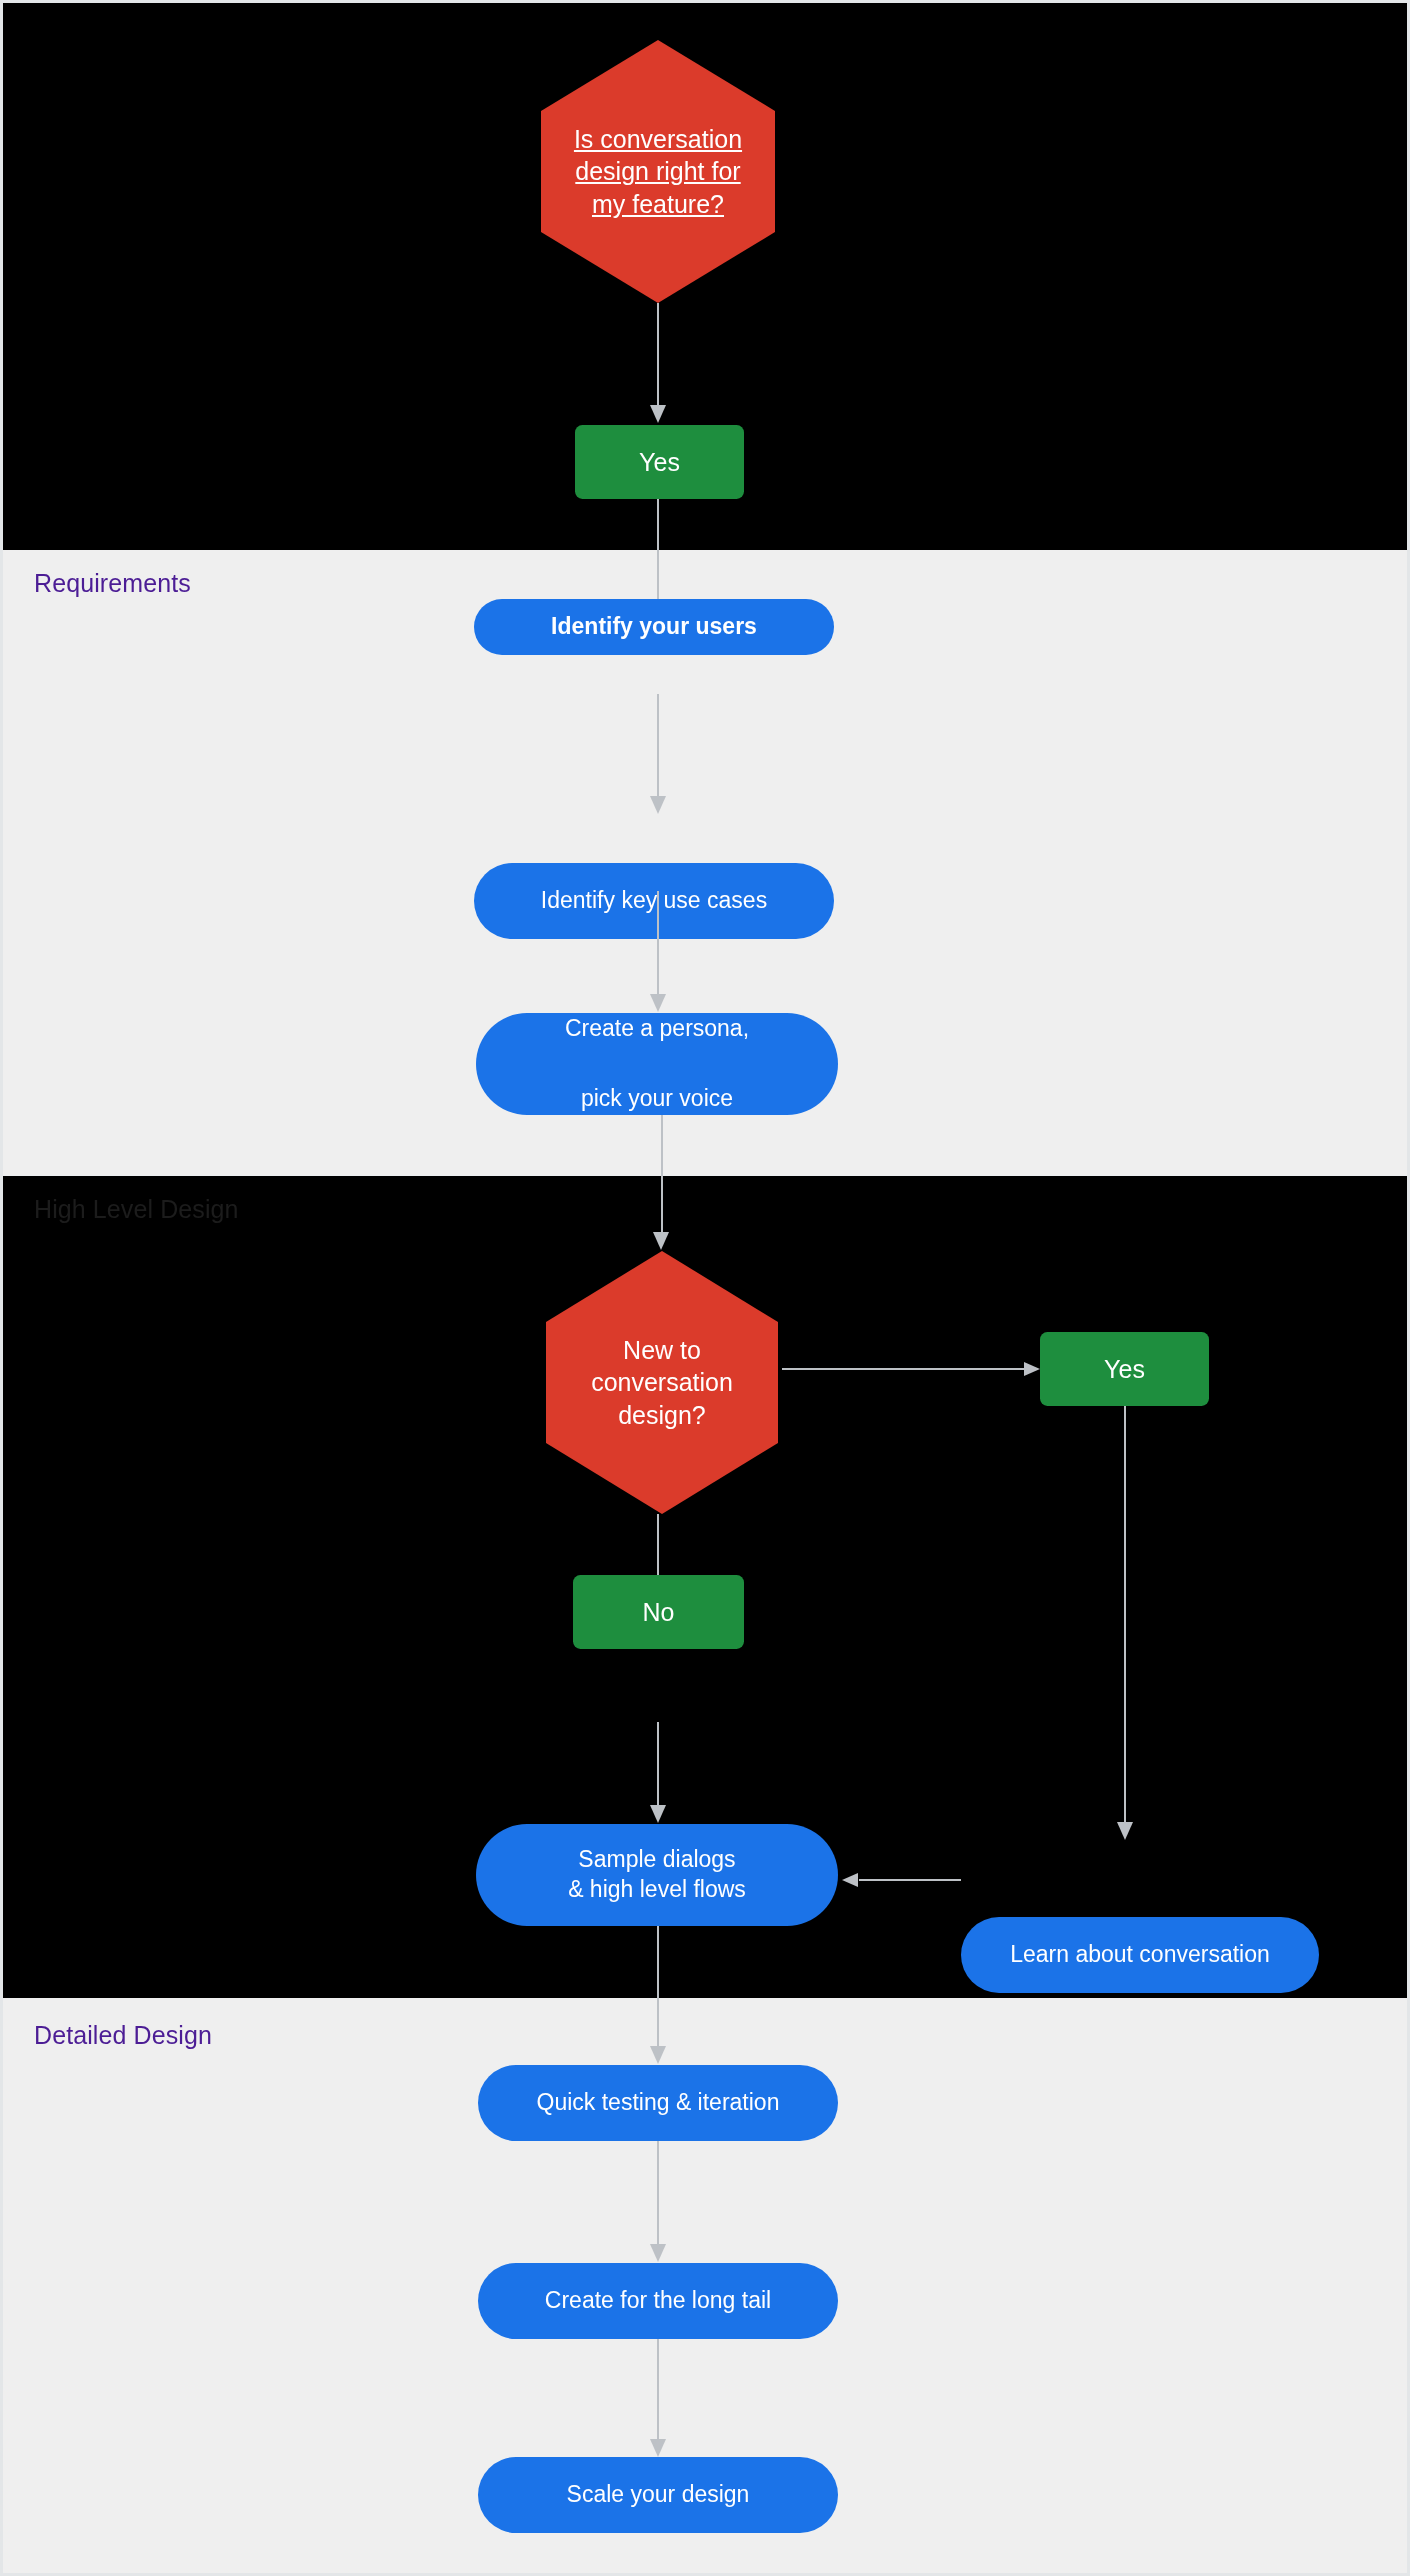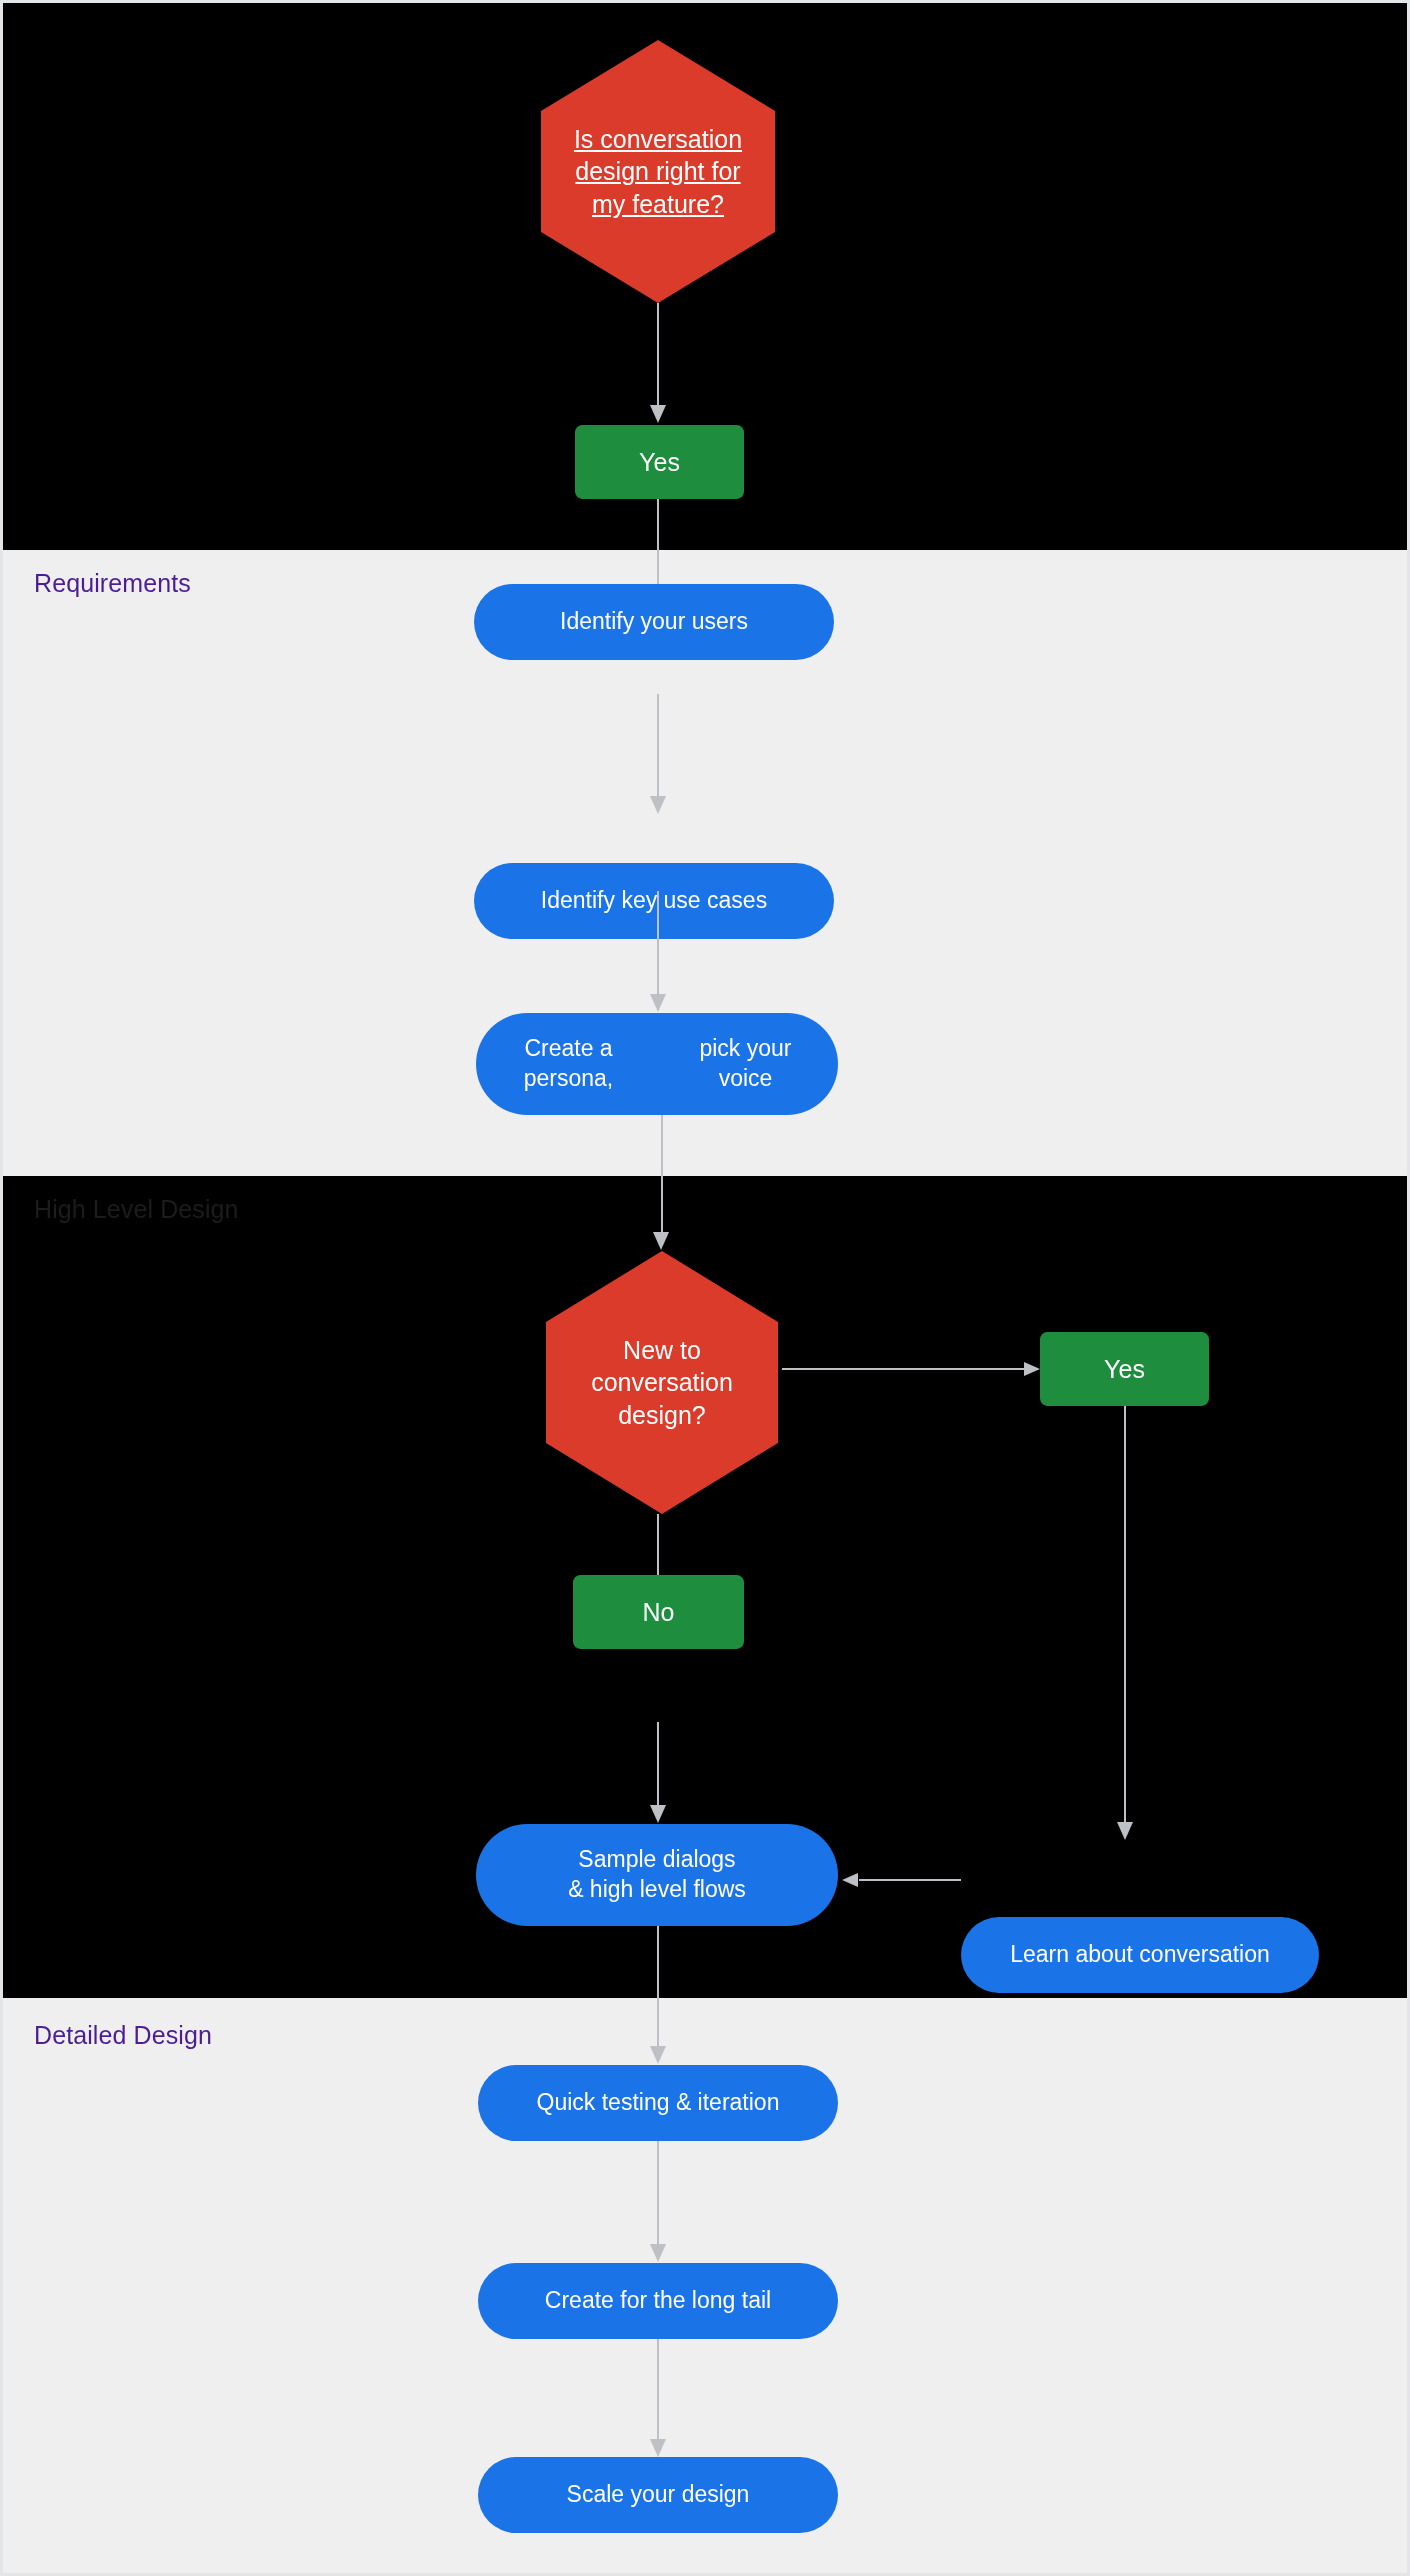--- a/index.html
+++ b/index.html
@@ -115,35 +115,35 @@
   <div class="vline" style="left:654px;top:300px;height:102px;"></div>
   <div class="arrowdown" style="left:647px;top:402px;"></div>
 
   <div class="node greenbox" style="left:572px;top:422px;width:169px;height:74px;">
     <span>Yes</span>
   </div>
 
   <div class="vline" style="left:654px;top:496px;height:100px;"></div>
   <div class="arrowdown" style="left:647px;top:597px;"></div>
 
-  <div class="node pill" style="left:471px;top:581px;width:360px;height:76px;">
+  <div class="node pill" style="left:471px;top:596px;width:360px;height:56px;font-weight:bold;">
     <span>Identify your users</span>
   </div>
 
   <div class="vline" style="left:654px;top:691px;height:102px;"></div>
   <div class="arrowdown" style="left:647px;top:793px;"></div>
 
   <div class="node pill" style="left:471px;top:860px;width:360px;height:76px;">
     <span>Identify key use cases</span>
   </div>
 
   <div class="vline" style="left:654px;top:888px;height:103px;"></div>
   <div class="arrowdown" style="left:647px;top:991px;"></div>
 
-  <div class="node pill" style="left:473px;top:1010px;width:362px;height:102px;flex-direction:row;gap:40px;">
+  <div class="node pill" style="left:473px;top:1010px;width:362px;height:102px;flex-direction:column;gap:40px;">
     <span>Create a persona,</span>
     <span>pick your voice</span>
   </div>
 
   <div class="vline" style="left:658px;top:1112px;height:117px;"></div>
   <div class="arrowdown" style="left:650px;top:1229px;"></div>
 
   <div class="node hex" style="left:543px;top:1248px;width:232px;height:263px;flex-direction:column;">
     <span>New to</span>
     <span>conversation</span>

